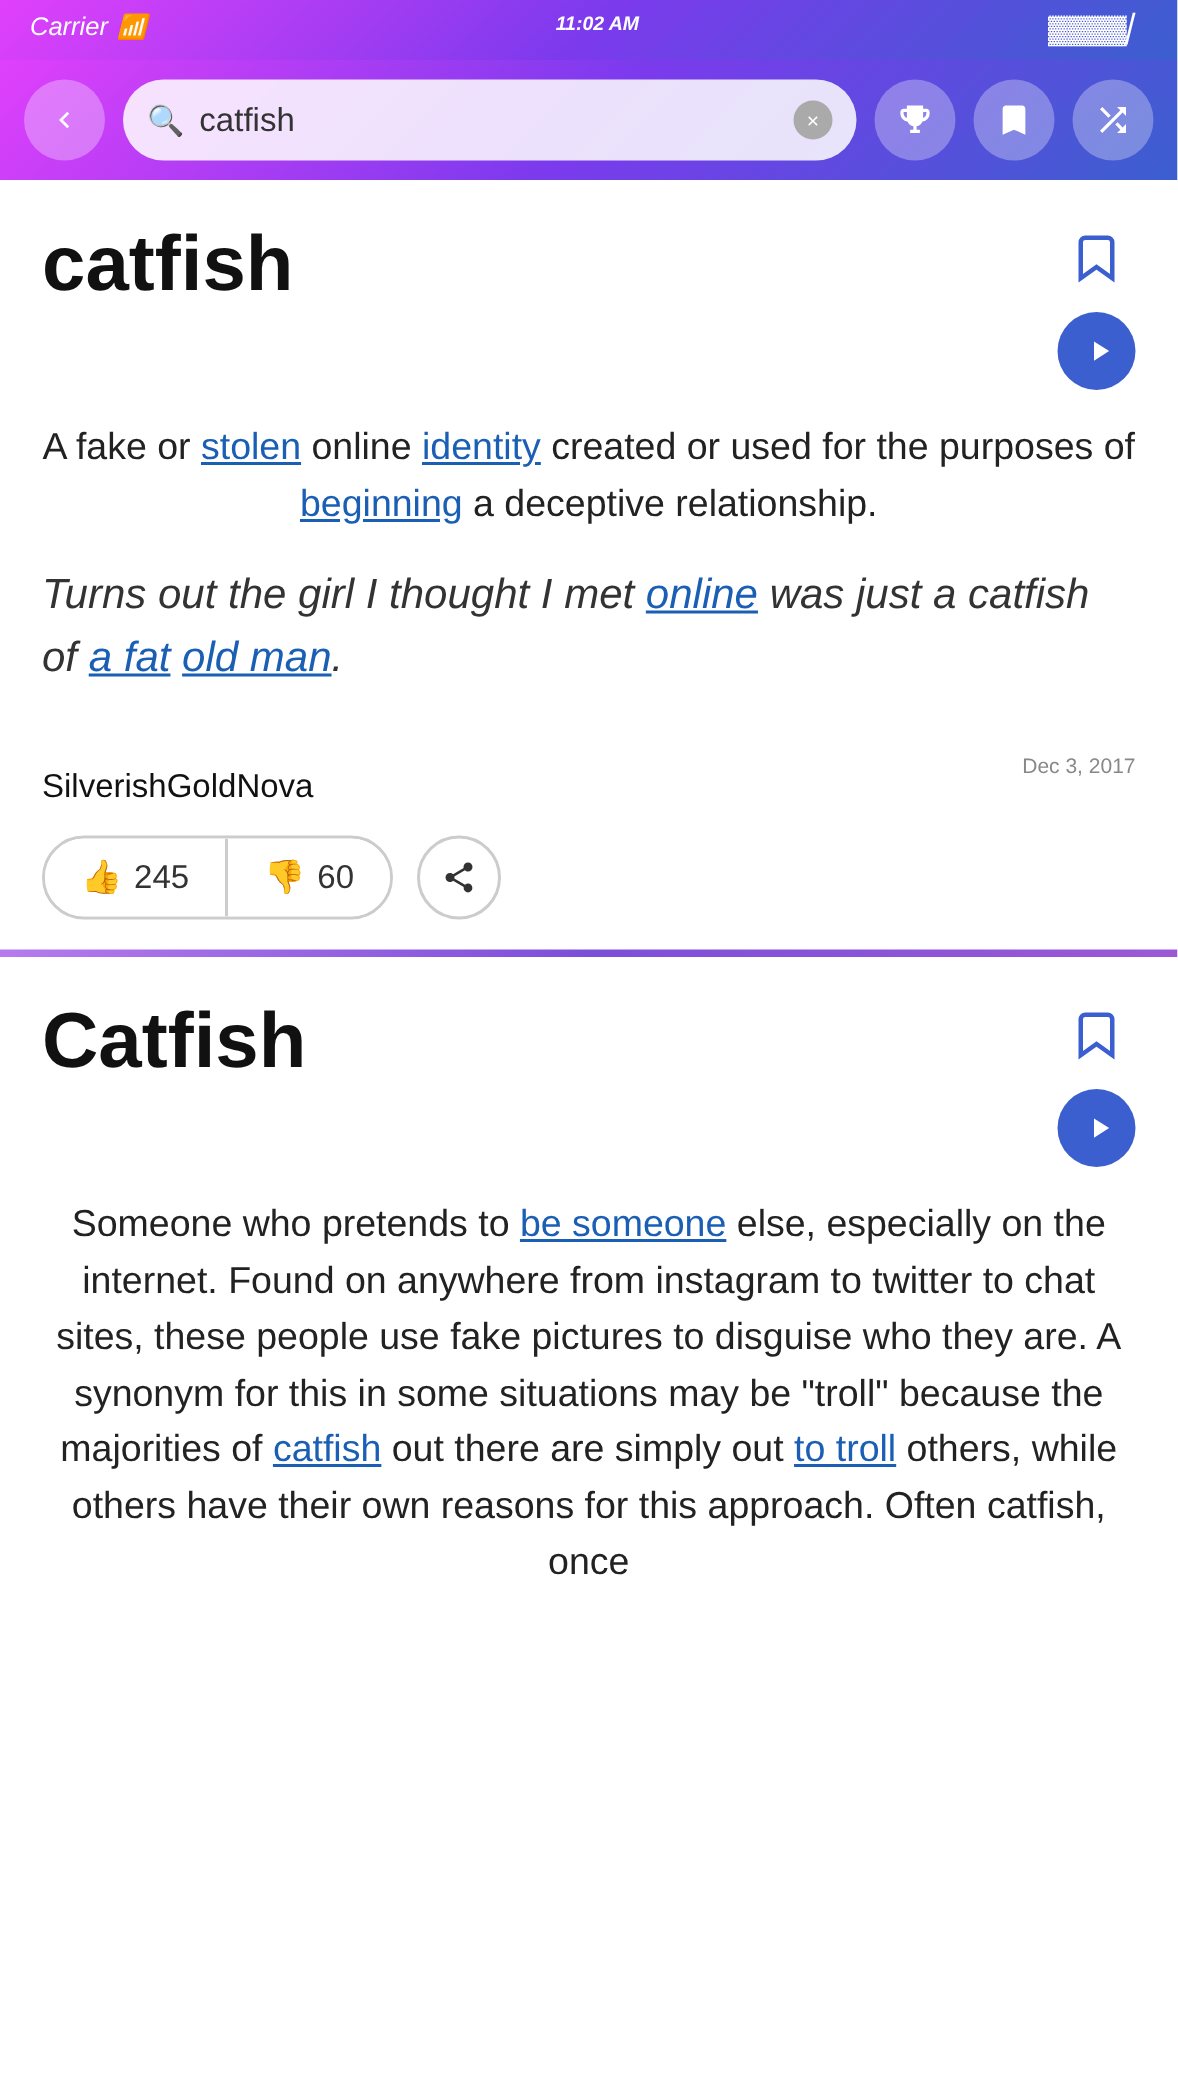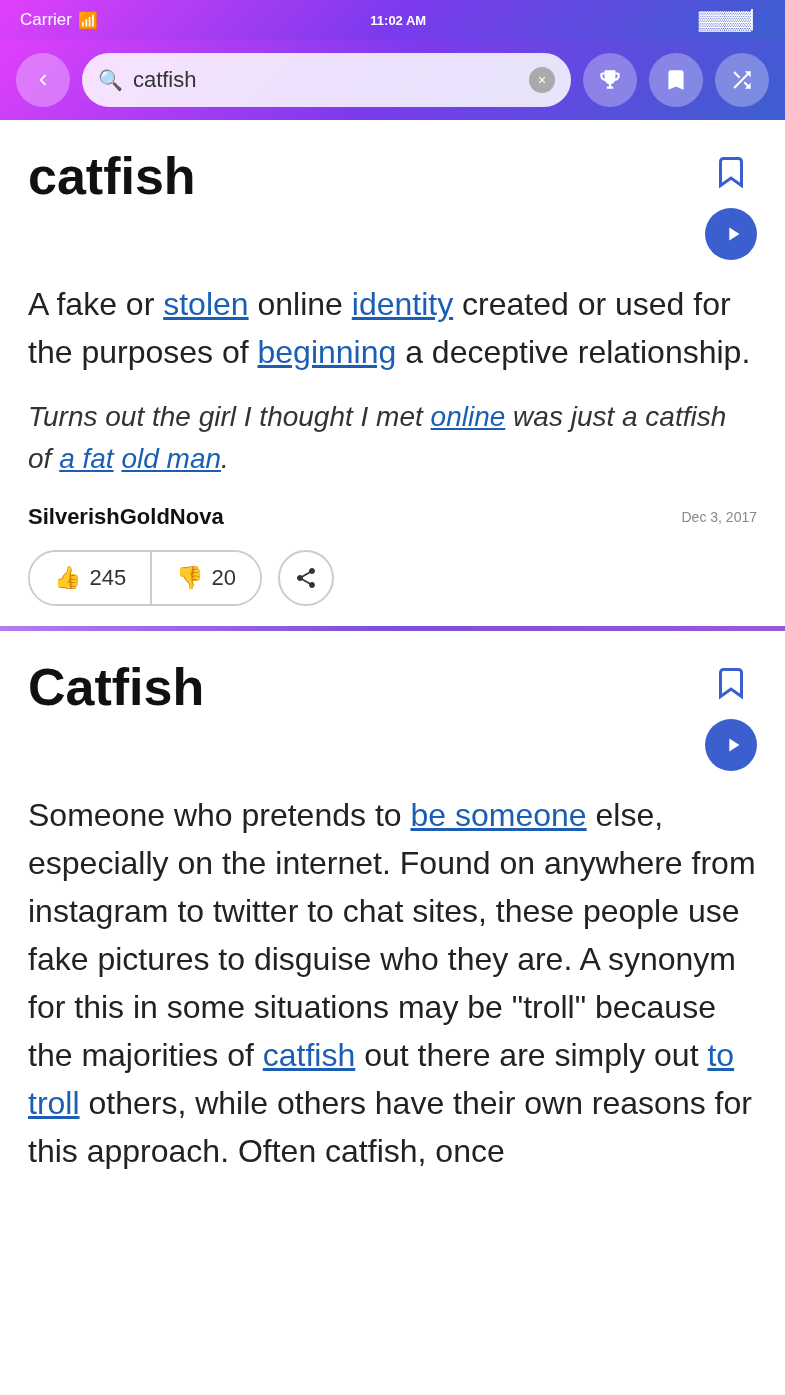--- a/index.html
+++ b/index.html
@@ -9,24 +9,25 @@
       min-height: 1395px;
       font-family: -apple-system, 'Helvetica Neue', Arial, sans-serif;
       background: #fff;
       overflow-x: hidden;
     }
 
     
     .status-bar {
       background: linear-gradient(135deg, #e040fb 0%, #7c3aed 50%, #3b5fcf 100%);
       display: flex;
-      align-items: center;
+      align-items: flex-start;
       justify-content: space-between;
       padding: 8px 20px;
       height: 40px;
+      font-style: italic;
     }
     .status-carrier {
       color: #fff;
       font-size: 17px;
       font-weight: 500;
       display: flex;
       align-items: center;
       gap: 6px;
     }
     .wifi-icon { font-size: 16px; }
@@ -154,24 +155,25 @@
       background: #3b5fcf;
       display: flex;
       align-items: center;
       justify-content: center;
       cursor: pointer;
       border: none;
     }
     .play-btn svg { fill: #fff; width: 22px; height: 22px; margin-left: 3px; }
 
     .entry-definition {
-      font-size: 32px;
+      font-size: 25px;
       line-height: 1.5;
       color: #222;
       margin-bottom: 20px;
+      text-align: center;
     }
 
     .entry-definition a, .entry-example a {
       color: #1a5fb4;
       text-decoration: underline;
       text-decoration-color: #1a5fb4;
     }
 
     .entry-example {
       font-size: 28px;
@@ -183,22 +185,23 @@
 
     .entry-meta {
       display: flex;
       justify-content: space-between;
       align-items: center;
       margin-bottom: 20px;
     }
 
     .entry-author {
       font-size: 22px;
-      font-weight: 700;
+      font-weight: 400;
       color: #111;
+      margin-top: 28px;
     }
 
     .entry-date {
       font-size: 14px;
       color: #888;
     }
 
     .entry-votes {
       display: flex;
       align-items: center;
@@ -335,21 +338,21 @@
     </div>
 
     <div class="entry-votes">
       <div class="vote-group">
         <button class="vote-btn">
           <span class="thumb">👍</span>
           <span>245</span>
         </button>
         <button class="vote-btn">
           <span class="thumb">👎</span>
-          <span>20</span>
+          <span>60</span>
         </button>
       </div>
       <button class="share-btn">
         <svg viewBox="0 0 24 24" width="24" height="24" fill="#333">
           <path d="M18 16.08c-.76 0-1.44.3-1.96.77L8.91 12.7c.05-.23.09-.46.09-.7s-.04-.47-.09-.7l7.05-4.11c.54.5 1.25.81 2.04.81 1.66 0 3-1.34 3-3s-1.34-3-3-3-3 1.34-3 3c0 .24.04.47.09.7L8.04 9.81C7.5 9.31 6.79 9 6 9c-1.66 0-3 1.34-3 3s1.34 3 3 3c.79 0 1.5-.31 2.04-.81l7.12 4.16c-.05.21-.08.43-.08.65 0 1.61 1.31 2.92 2.92 2.92 1.61 0 2.92-1.31 2.92-2.92s-1.31-2.92-2.92-2.92z"></path>
         </svg>
       </button>
     </div>
   </div>
 

